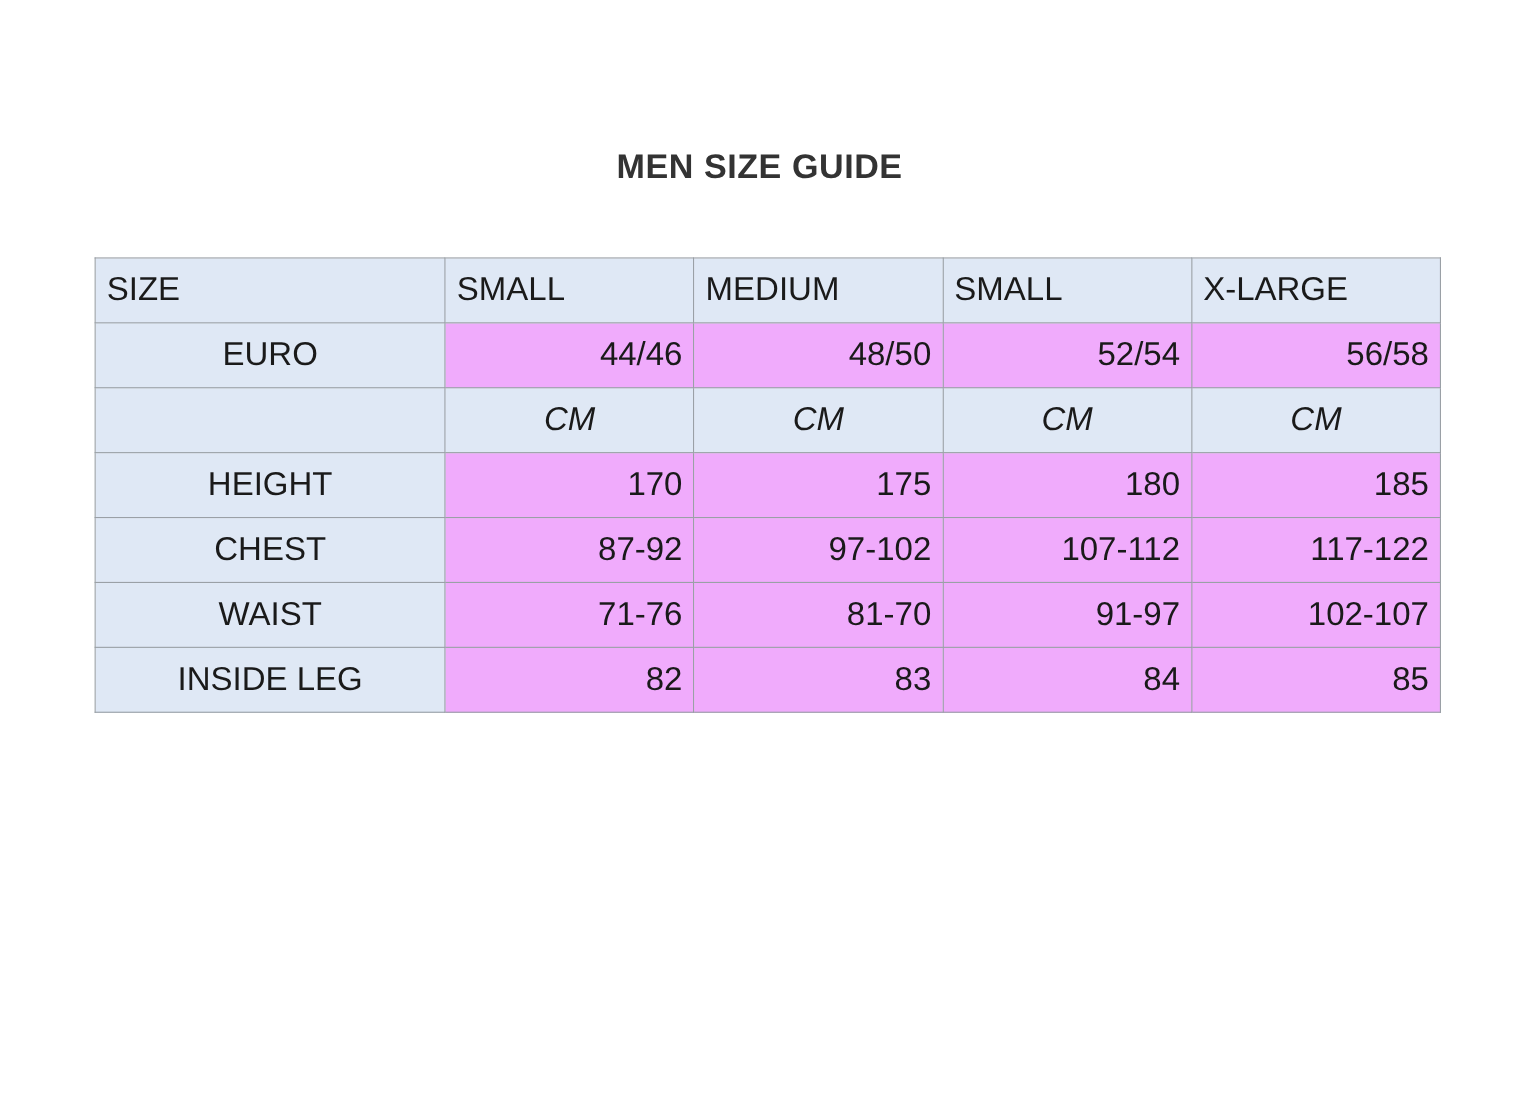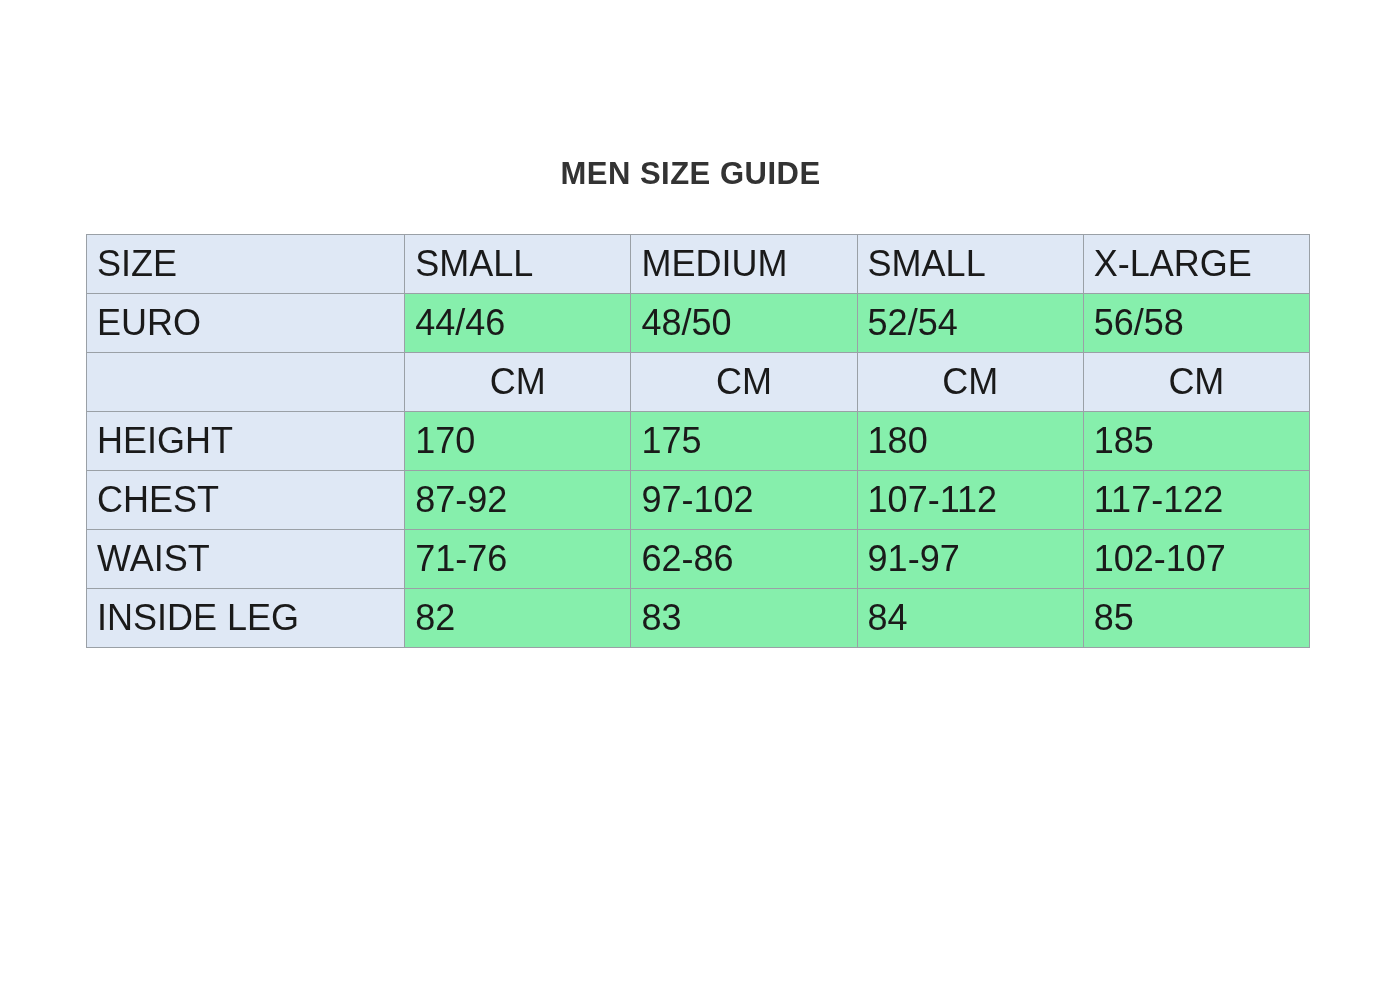--- a/index.html
+++ b/index.html
@@ -18,21 +18,21 @@
   .page {
     position: absolute;
     left: 0;
     top: 0;
     width: 1381px;
     height: 995px;
   }
   .title {
     position: absolute;
     left: 0;
-    top: 156px;
+    top: 134px;
     width: 1381px;
     text-align: center;
     font-size: 31px;
     font-weight: bold;
     letter-spacing: 0.5px;
     color: #333333;
   }
   .table-wrap {
     position: absolute;
     left: 86px;
@@ -40,45 +40,46 @@
     width: 1224px;
   }
   table.size-table {
     border-collapse: collapse;
     width: 1224px;
     table-layout: fixed;
   }
   table.size-table td {
     border: 1px solid #9aa0a6;
     height: 58px;
-    font-size: 36px;
+    font-size: 30px;
     color: #1a1a1a;
     padding: 0 10px;
     font-weight: 400;
   }
   col.c-label { width: 318px; }
   col.c-val { width: 226px; }
   td.label {
     background: #dfe8f5;
-    text-align: left;
+    text-align: center;
     padding-left: 14px;
   }
   td.val {
-    background: #86efac;
-    text-align: left;
+    background: #f0abfc;
+    text-align: right;
   }
   tr.header-row td {
     background: #dfe8f5;
   }
   tr.header-row td.label {
     text-align: left;
   }
   tr.unit-row td {
     background: #dfe8f5;
     text-align: center;
+    font-style: italic;
   }
 </style>
 </head>
 <body>
 
 <div class="page">
 
   <div class="title">MEN SIZE GUIDE</div>
 
   <div class="table-wrap">
@@ -129,21 +130,21 @@
           <td class="label">CHEST</td>
           <td class="val">87-92</td>
           <td class="val">97-102</td>
           <td class="val">107-112</td>
           <td class="val">117-122</td>
         </tr>
 
         <tr>
           <td class="label">WAIST</td>
           <td class="val">71-76</td>
-          <td class="val">62-86</td>
+          <td class="val">81-70</td>
           <td class="val">91-97</td>
           <td class="val">102-107</td>
         </tr>
 
         <tr>
           <td class="label">INSIDE LEG</td>
           <td class="val">82</td>
           <td class="val">83</td>
           <td class="val">84</td>
           <td class="val">85</td>

